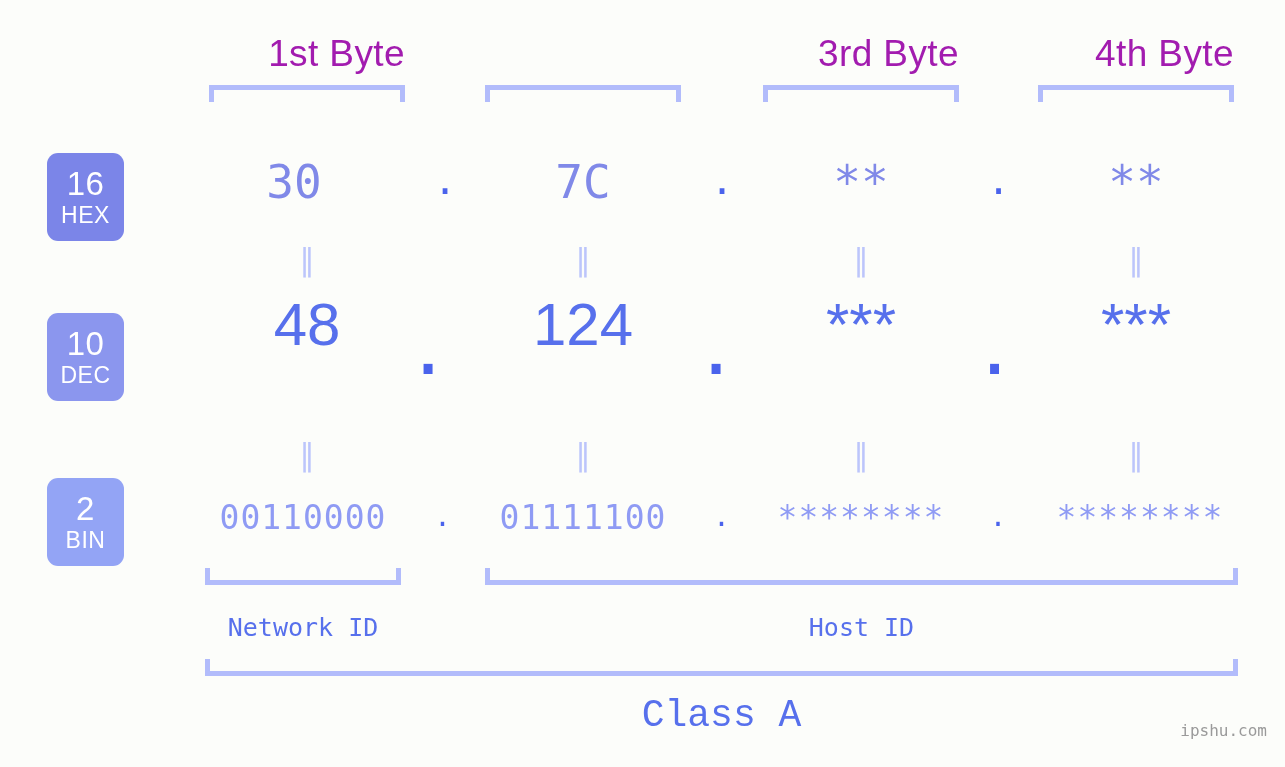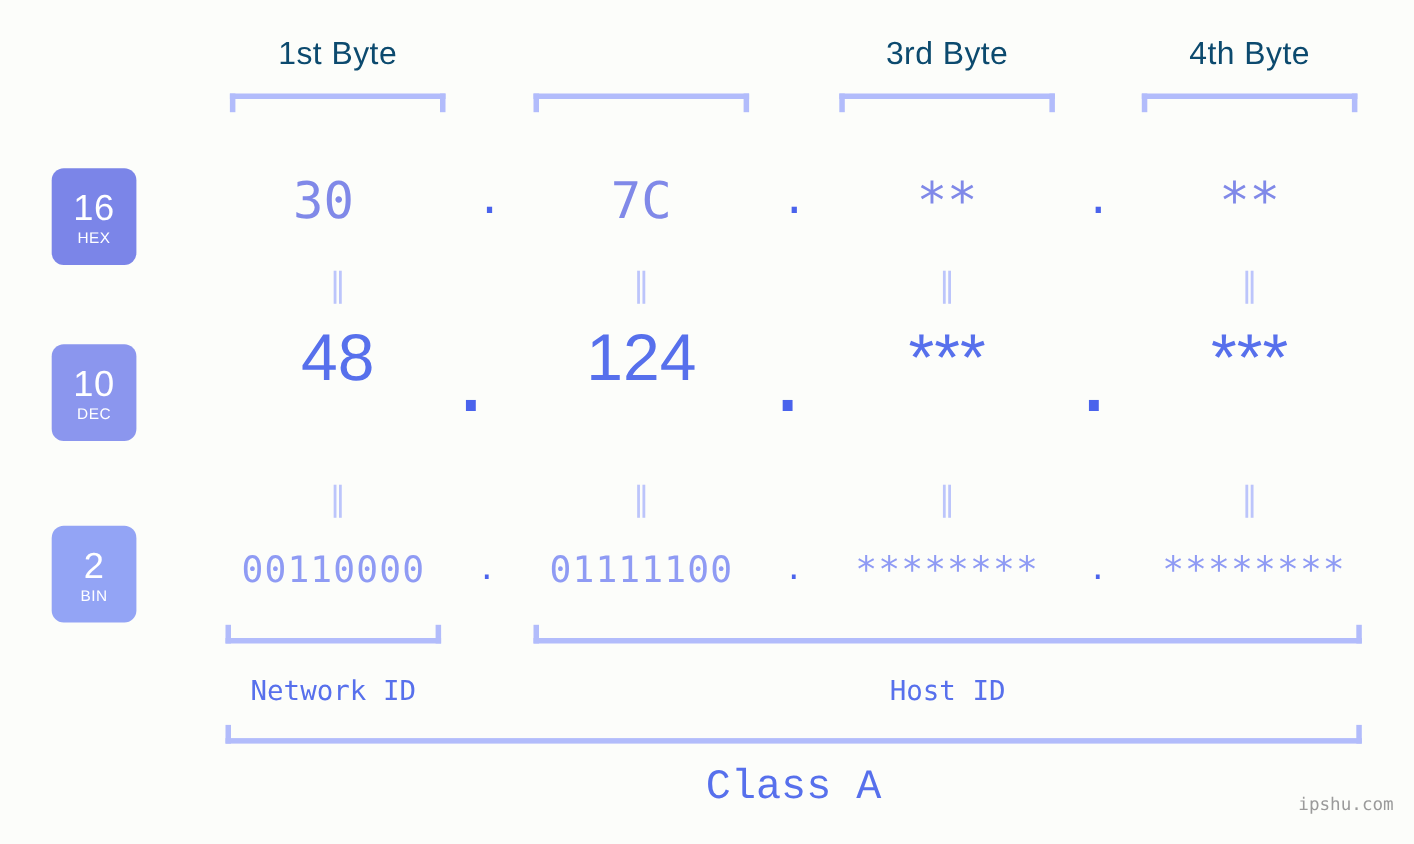--- a/index.html
+++ b/index.html
@@ -16,24 +16,24 @@
   #stage {
     position: relative;
     width: 1285px;
     height: 767px;
   }
 
   
   .byte-label {
     position: absolute;
     top: 33px;
-    text-align: center;
+    text-align: right;
     font-family: "Liberation Sans", sans-serif;
-    font-size: 29px;
-    color: #0c4a6e;
+    font-size: 37px;
+    color: #a21caf;
     letter-spacing: 0.4px;
     white-space: nowrap;
   }
 
   
   .bracket-down {
     position: absolute;
     height: 17px;
     border-top: 5px solid #b2bcfb;
     border-left: 5px solid #b2bcfb;
@@ -63,21 +63,21 @@
     justify-content: center;
     align-items: center;
     line-height: 1;
   }
   .badge .num {
     font-size: 33px;
     font-weight: 400;
     letter-spacing: 0.5px;
   }
   .badge .abbr {
-    font-size: 14px;
+    font-size: 23px;
     font-weight: 400;
     margin-top: 4px;
     letter-spacing: 0.5px;
   }
   #badge-hex { top: 153px; height: 88px; background: #7b85e8; }
   #badge-dec { top: 313px; height: 88px; background: #8b96ee; }
   #badge-bin { top: 478px; height: 88px; background: #93a4f5; }
 
   
   .val {

